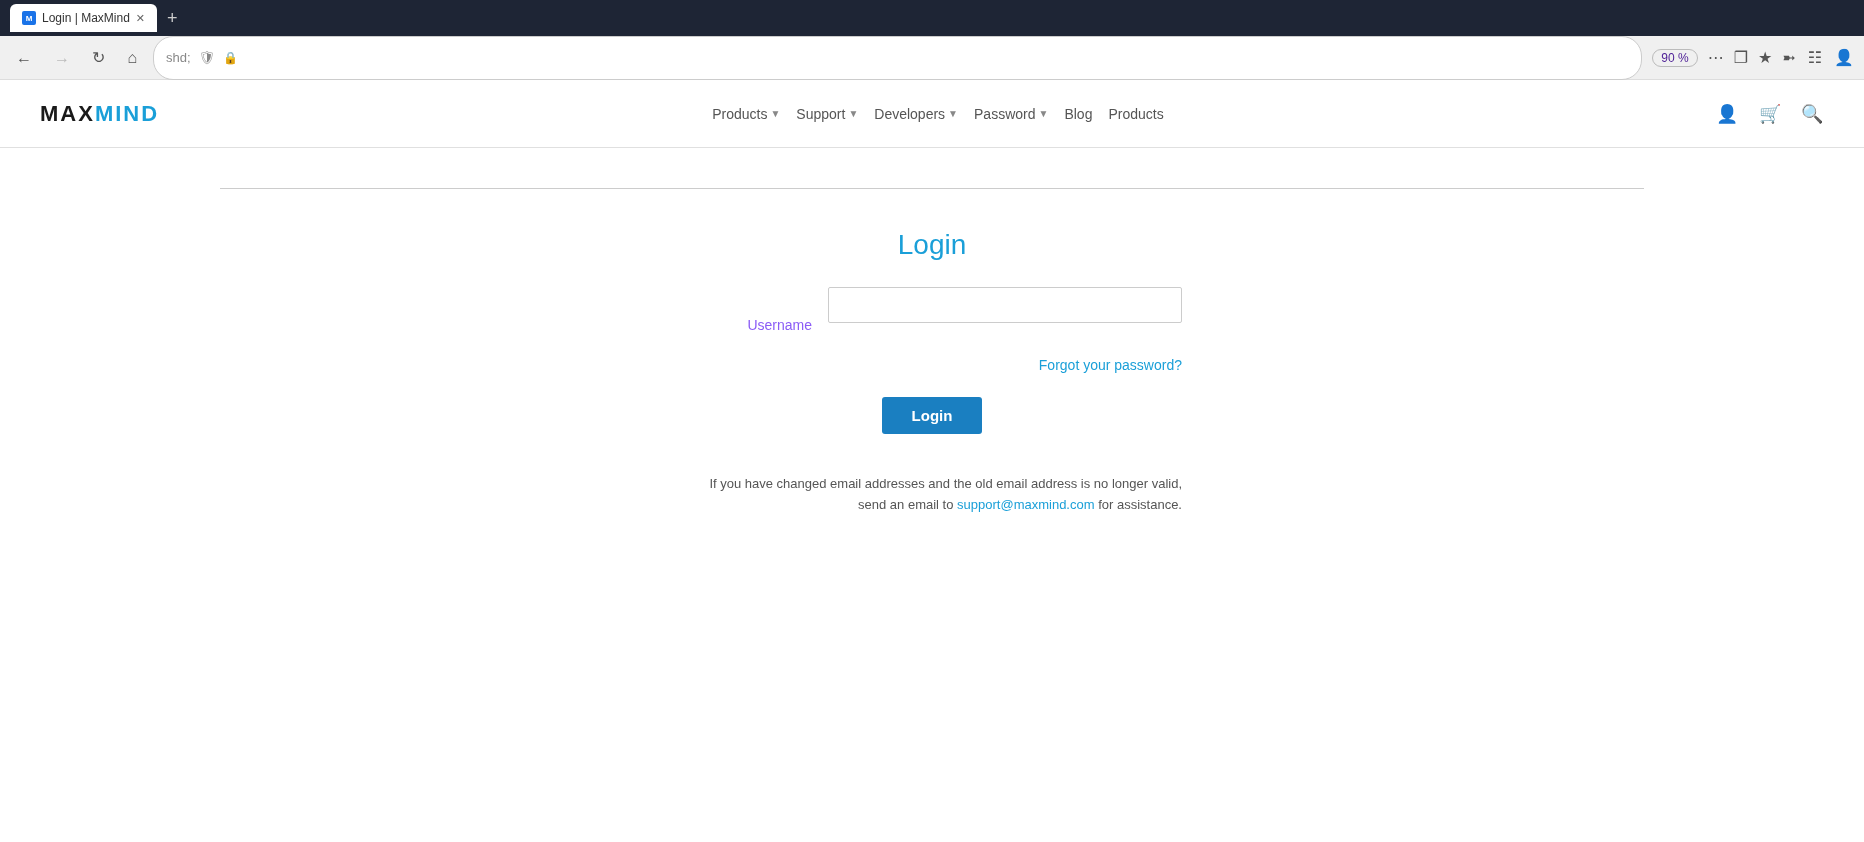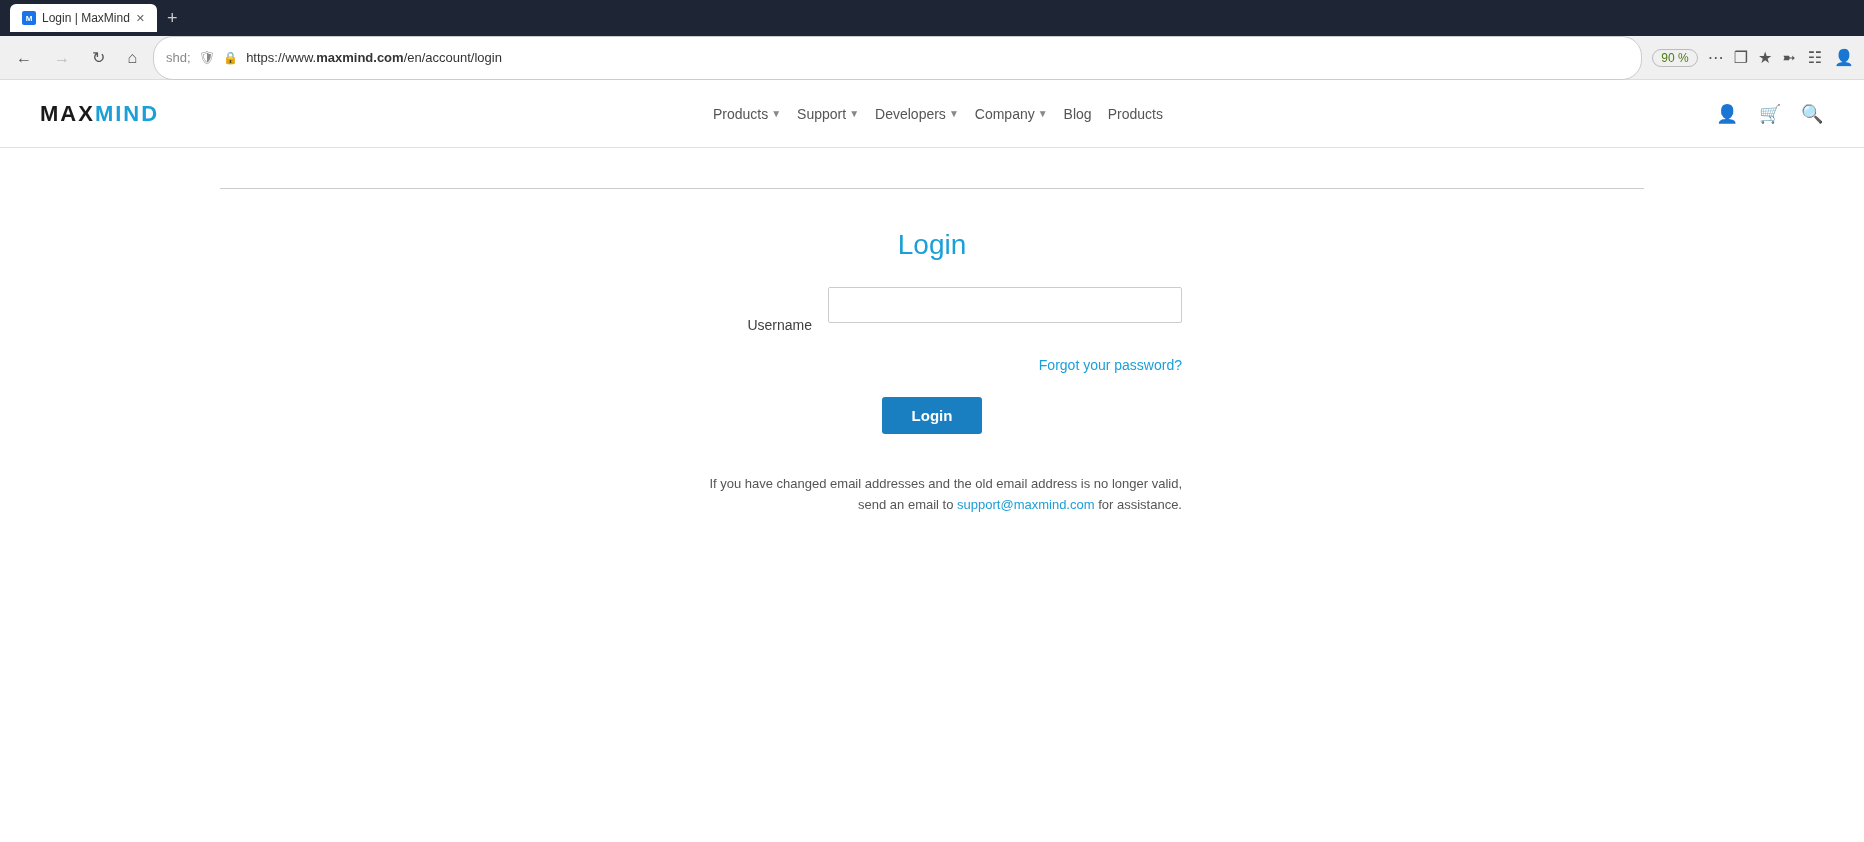--- a/index.html
+++ b/index.html
@@ -98,21 +98,21 @@
       font-size: 13px;
       color: #333;
     }
     .address-text strong { font-weight: bold; }
     .zoom-badge {
       background: none;
       border: 1px solid #bbb;
       border-radius: 10px;
       padding: 1px 8px;
       font-size: 12px;
-      color: #4d7c0f;
+      color: #4c1d95;
     }
     .toolbar-icons {
       display: flex;
       align-items: center;
       gap: 10px;
       color: #555;
       font-size: 16px;
     }
     .toolbar-right {
       display: flex;
@@ -192,21 +192,21 @@
     .form-row {
       display: flex;
       align-items: center;
       margin-bottom: 24px;
       gap: 16px;
     }
     .form-label {
       width: 130px;
       text-align: right;
       font-size: 14px;
-      color: #404040;
+      color: #8b5cf6;
       margin-top: 40px;
     }
     .form-input {
       flex: 1;
       height: 36px;
       border: 1px solid #ccc;
       border-radius: 2px;
       padding: 4px 8px;
       font-size: 14px;
       outline: none;
@@ -268,23 +268,20 @@
 <div class="address-bar-row">
   <button class="nav-btn">←</button>
   <button class="nav-btn" disabled="">→</button>
   <button class="nav-btn">↻</button>
   <button class="nav-btn">⌂</button>
 
   <div class="address-bar-container">
     <span class="shield-icon-sm">	shd;</span>
     <span style="color:#888;font-size:13px;">🛡</span>
     <span class="lock-icon-sm">🔒</span>
-    <span class="address-text">
-      https://www.<strong>maxmind.com</strong>/en/account/login
-    </span>
   </div>
 
   <span class="zoom-badge">90 %</span>
 
   <div class="toolbar-icons">
     <span style="cursor:pointer;">⋯</span>
     <span style="cursor:pointer;">❐</span>
     <span style="cursor:pointer;">★</span>
   </div>
 
@@ -308,21 +305,21 @@
     </a>
     <a class="nav-item">
       <span>Support</span>
       <span class="nav-chevron">▼</span>
     </a>
     <a class="nav-item">
       <span>Developers</span>
       <span class="nav-chevron">▼</span>
     </a>
     <a class="nav-item">
-      <span>Company</span>
+      <span>Password</span>
       <span class="nav-chevron">▼</span>
     </a>
     <a class="nav-item">
       <span>Blog</span>
     </a>
     <a class="nav-item">
       <span>Products</span>
     </a>
   </nav>
 

